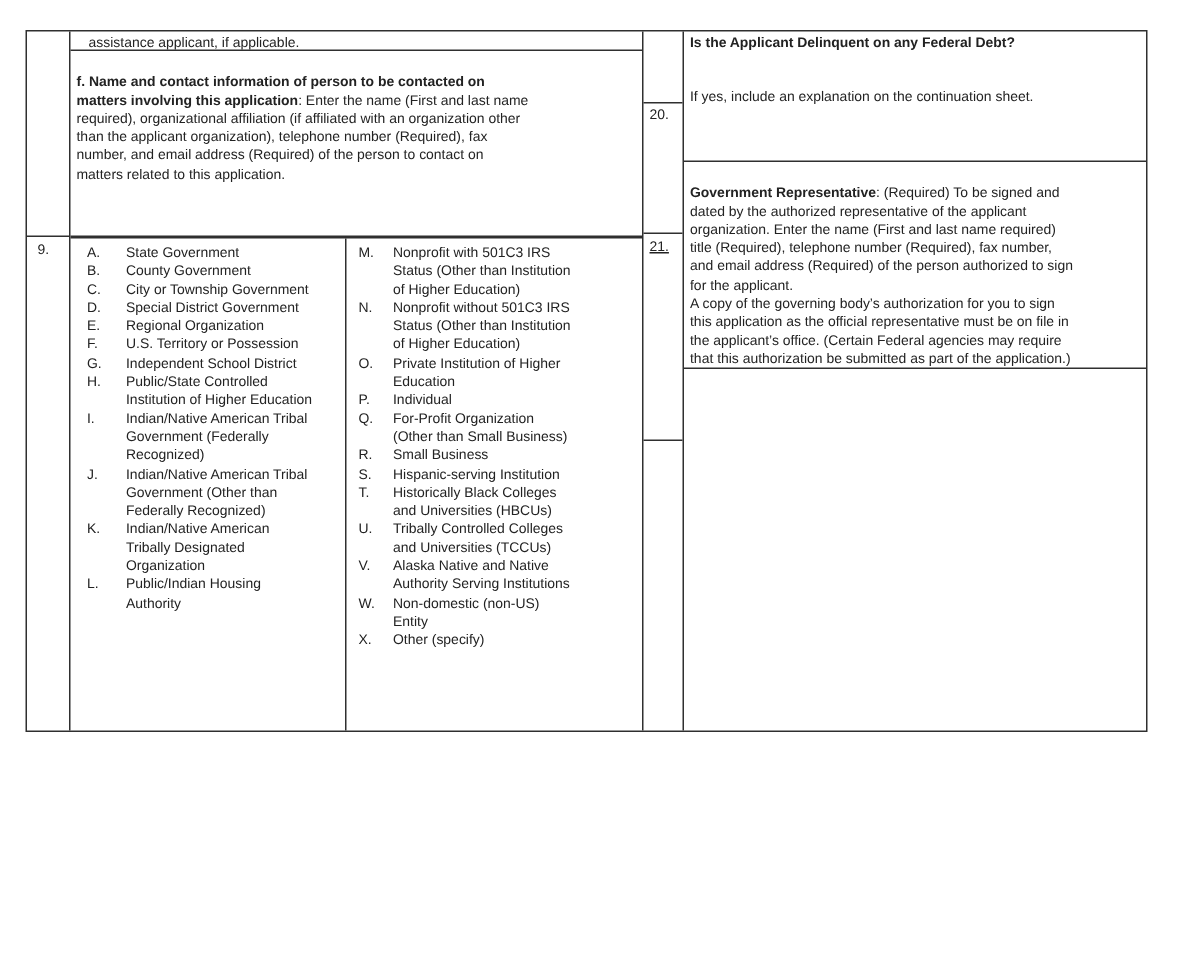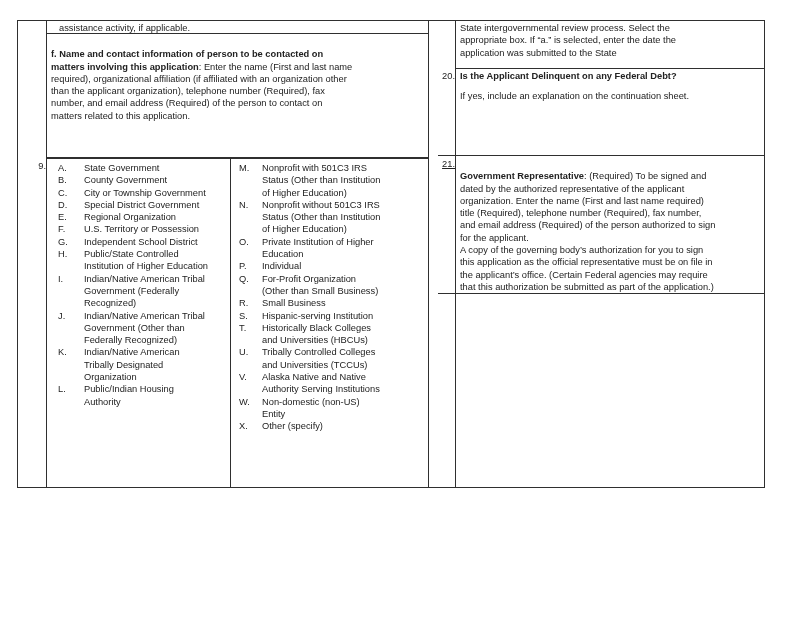--- a/index.html
+++ b/index.html
@@ -18,21 +18,21 @@
     display: flex;
     box-sizing: border-box;
     font-size: 9.3px;
     line-height: 12.3px;
     letter-spacing: 0;
   }
   .doc-table * { box-sizing: border-box; }
   .half-left  { width: 411px; border-right: 1px solid #2f2f2f; display: flex; }
   .half-right { flex: 1; display: flex; }
 
-  .numcol { display: flex; flex-direction: column; border-right: 1px solid #2f2f2f; align-items: flex-end; }
+  .numcol { display: flex; flex-direction: column; border-right: 1px solid #2f2f2f; }
   .numcol-left  { width: 29px; }
   .numcol-right { width: 27px; }
   .contentcol { flex: 1; display: flex; flex-direction: column; min-width: 0; }
 
   .bb { border-bottom: 1px solid #2f2f2f; }
   .pre { white-space: pre-line; overflow-wrap: break-word; }
   b, .bold { font-weight: bold; }
 
   
   .lnum-blank { height: 137px; }
@@ -54,36 +54,36 @@
   .inner-col2 .type-letter { width: 23px; }
   .type-text { flex: 1; padding-right: 2px; }
 
   
   .rnum-blank1 { height: 48px; }
   .rnum-20 { height: 87px; padding: 1px 0 0 4px; }
   .rnum-21 { height: 138px; padding: 2px 0 0 4px; text-decoration: underline; }
   .rnum-blank2 { flex: 1; }
   .rcell-19 { height: 48px; padding: 1px 6px 0 4px; }
   .rcell-20 { height: 87px; padding: 1px 4px 0 4px; }
-  .rcell-20 .note { margin-top: 8px; }
+  .rcell-20 .note { margin-top: 24px; }
   .rcell-21 { height: 138px; padding: 2px 4px 0 4px; }
   .rcell-blank { flex: 1; }
 </style>
 </head>
 <body>
 
 <div class="doc-table">
 
   <div class="half-left">
     <div class="numcol numcol-left">
       <div class="lnum-blank bb"></div>
       <div class="lnum-9">9.</div>
     </div>
     <div class="contentcol">
-      <div class="lcell-assist bb">assistance activity, if applicable.</div>
+      <div class="lcell-assist bb">assistance applicant, if applicable.</div>
       <div class="lcell-contact bb pre">
         <span class="bold">f. Name and contact information of person to be contacted on
 matters involving this application</span><span>: Enter the name (First and last name
 required), organizational affiliation (if affiliated with an organization other
 than the applicant organization), telephone number (Required), fax
 number, and email address (Required) of the person to contact on
 matters related to this application.</span>
       </div>
       <div class="lcell-9">
         <div class="inner-table">
@@ -215,23 +215,20 @@
   </div>
 
   <div class="half-right">
     <div class="numcol numcol-right">
       <div class="rnum-blank1 bb"></div>
       <div class="rnum-20 bb">20.</div>
       <div class="rnum-21 bb">21.</div>
       <div class="rnum-blank2"></div>
     </div>
     <div class="contentcol">
-      <div class="rcell-19 bb pre">State intergovernmental review process. Select the
-appropriate box.  If “a.” is selected, enter the date the
-application was submitted to the State</div>
       <div class="rcell-20 bb">
         <div class="bold">Is the Applicant Delinquent on any Federal Debt?</div>
         <div class="note">If yes, include an explanation on the continuation sheet.</div>
       </div>
       <div class="rcell-21 bb">
         <div class="pre">
           <span class="bold">Government Representative</span><span>: (Required) To be signed and
 dated by the authorized representative of the applicant
 organization. Enter the name (First and last name required)
 title (Required), telephone number (Required), fax number,

